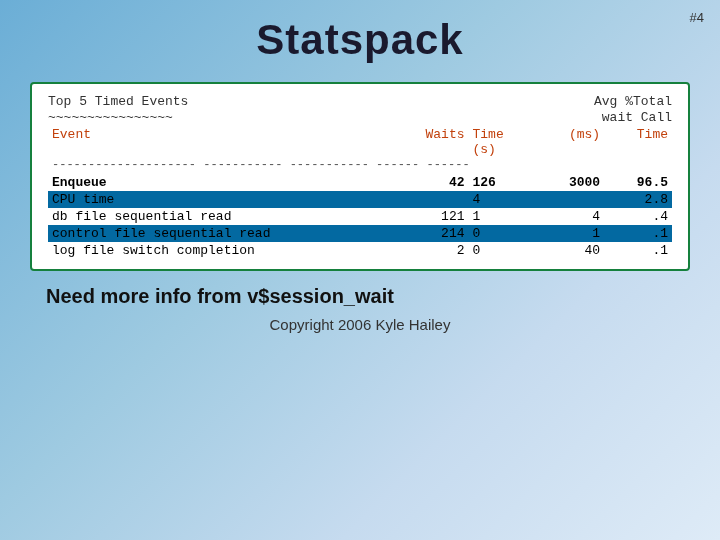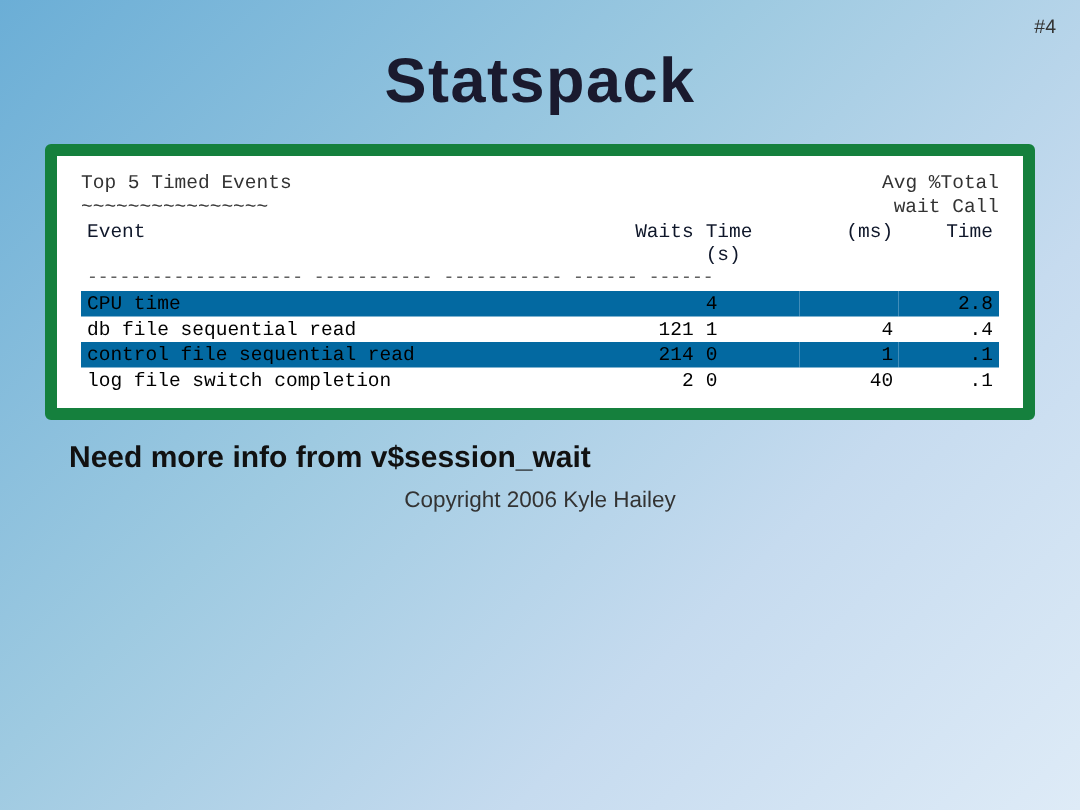--- a/index.html
+++ b/index.html
@@ -20,29 +20,29 @@
       font-size: 13px;
       color: #333;
       font-family: Arial, sans-serif;
     }
 
     .title {
       text-align: center;
       font-size: 42px;
       font-weight: bold;
       color: #1a1a2e;
-      padding-top: 30px;
+      padding-top: 16px;
       padding-bottom: 18px;
       letter-spacing: 1px;
     }
 
     .table-container {
       margin: 0 30px;
       background: white;
-      border: 8px solid #15803d;
+      border: 2px solid #15803d;
       border-radius: 4px;
       padding: 10px 16px 10px 16px;
       font-family: 'Courier New', Courier, monospace;
       font-size: 13px;
     }
 
     .data-table {
       width: 100%;
       border-collapse: collapse;
       font-family: 'Courier New', Courier, monospace;
@@ -55,21 +55,21 @@
     }
 
     .col-event { width: 52%; }
     .col-waits { width: 10%; text-align: right; }
     .col-time  { width: 10%; text-align: left; }
     .col-ms    { width: 10%; text-align: right; }
     .col-pct   { width: 10%; text-align: right; }
 
     .row-header td {
       border-bottom: none;
-      color: #0f172a;
+      color: #c2410c;
     }
 
     .row-divider td {
       font-size: 12px;
       color: #555;
       padding-top: 0;
       padding-bottom: 2px;
     }
 
     .row-bold td { font-weight: bold; }
@@ -135,20 +135,27 @@
         <td class="col-waits">Waits</td>
         <td class="col-time">Time (s)</td>
         <td class="col-ms">(ms)</td>
         <td class="col-pct">Time</td>
       </tr>
       <tr class="row-divider">
         <td colspan="5">-------------------- ----------- ----------- ------ ------</td>
       </tr>
     </thead>
     <tbody id="table-body">
+    <tr class="row-bold">
+          <td class="col-event">Enqueue</td>
+          <td class="col-waits">42</td>
+          <td class="col-time">126</td>
+          <td class="col-ms">3000</td>
+          <td class="col-pct">96.5</td>
+        </tr>
         <tr class="row-alt">
           <td class="col-event">CPU time</td>
           <td class="col-waits"></td>
           <td class="col-time">4</td>
           <td class="col-ms"></td>
           <td class="col-pct">2.8</td>
         </tr>
         <tr>
           <td class="col-event">db file sequential read</td>
           <td class="col-waits">121</td>

